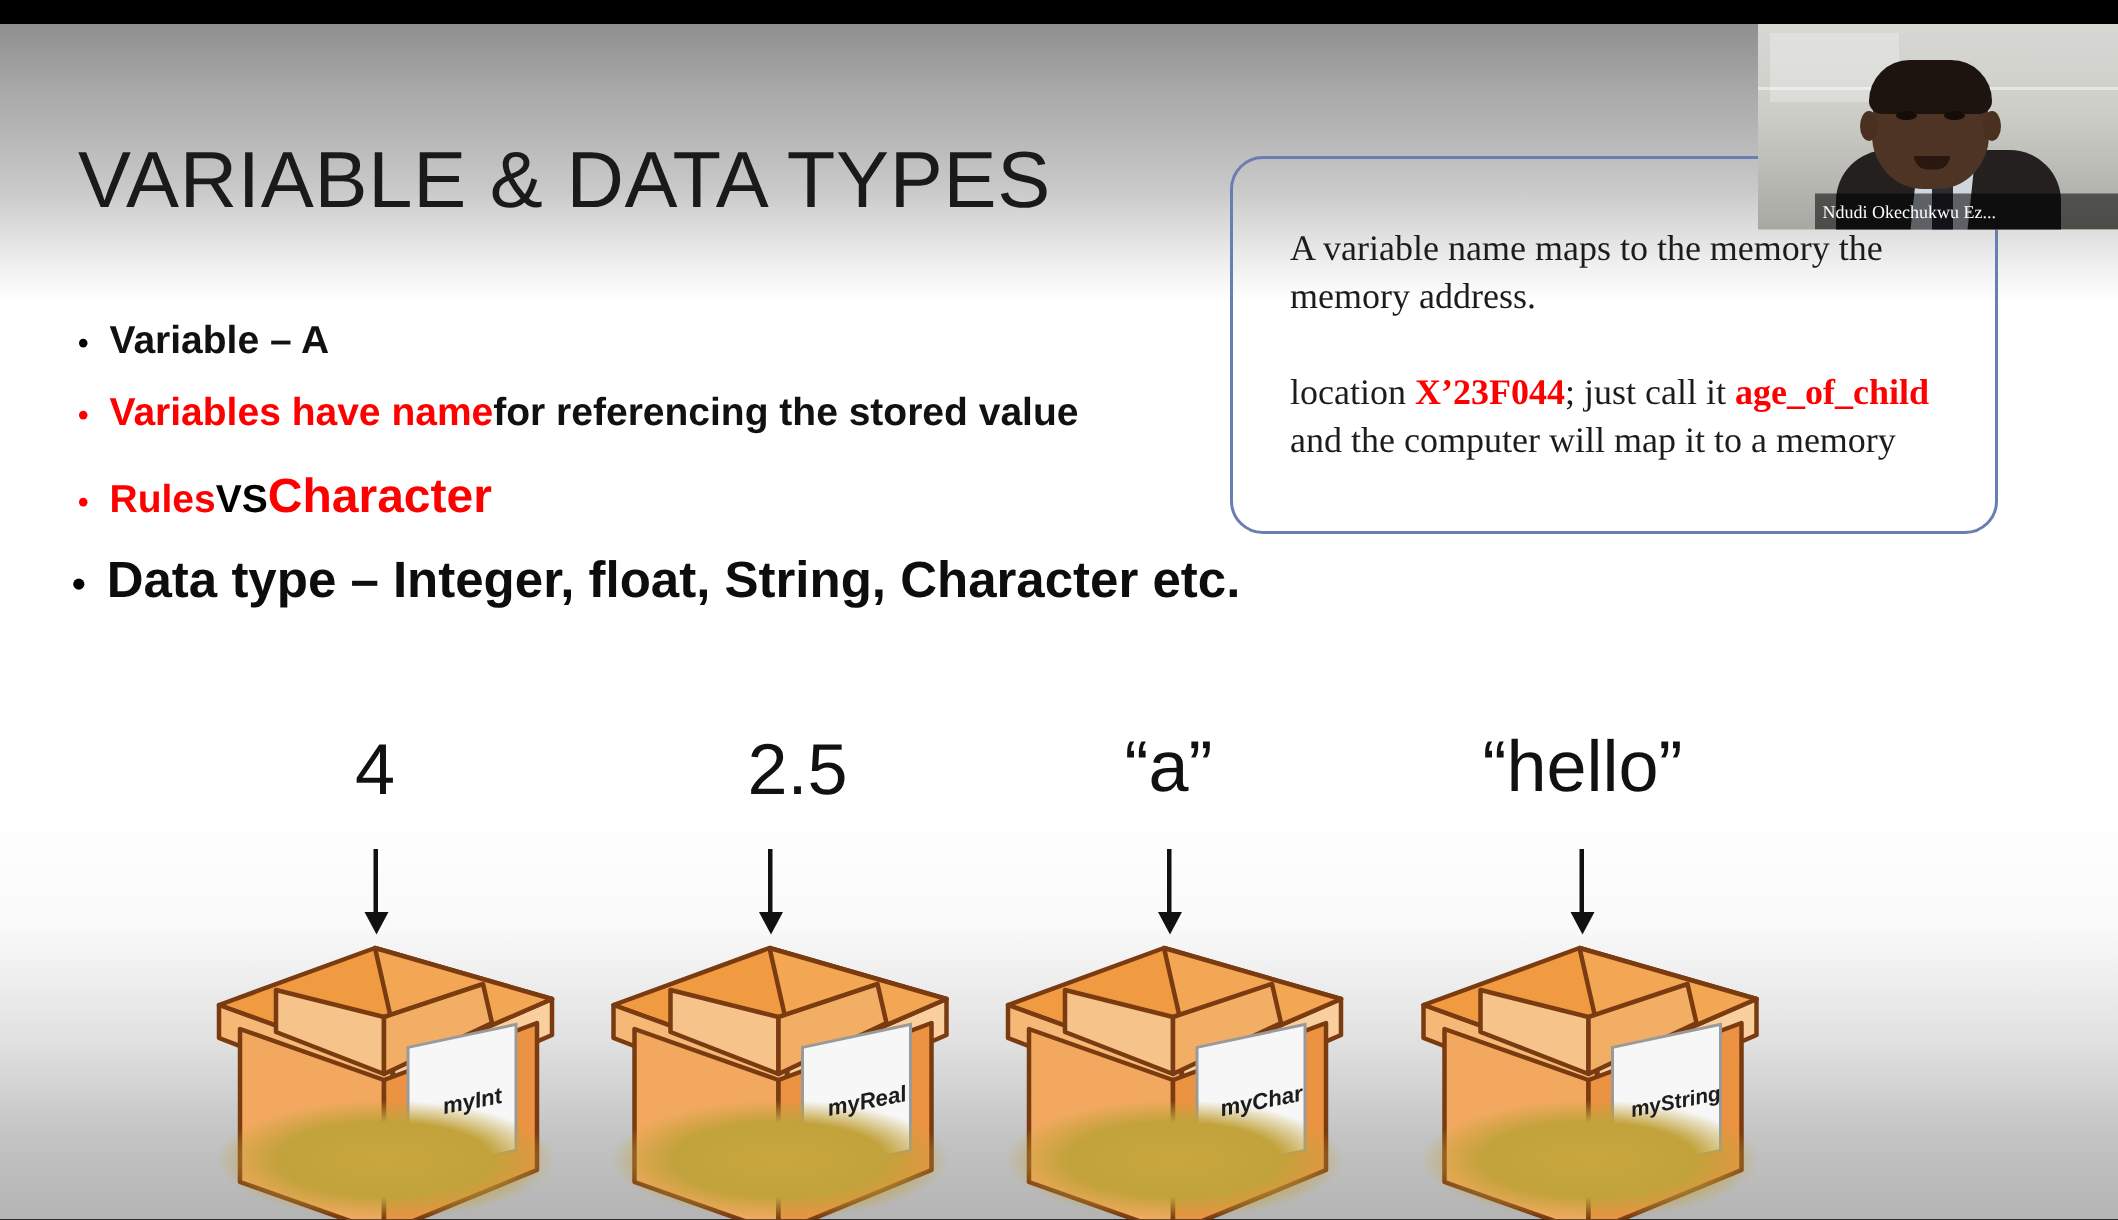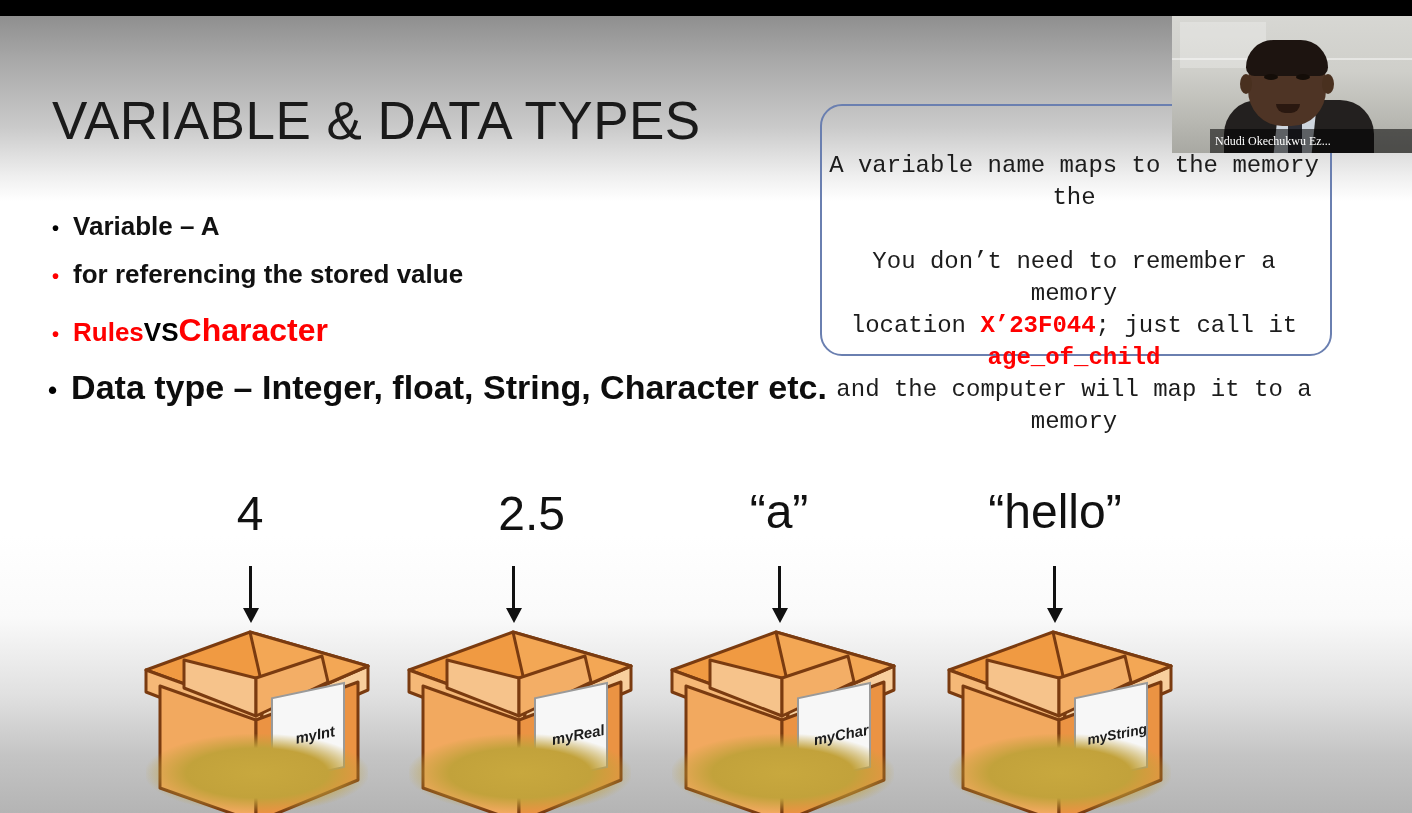--- a/index.html
+++ b/index.html
@@ -37,23 +37,23 @@
   #b3 .big{font-size:32px;}
   #b4{left:48px;top:352px;font-size:34px;font-weight:bold;color:#0d0d0d;}
 
   
   #callout{
     position:absolute;left:820px;top:88px;width:512px;height:252px;
     border:2px solid #6a7fb0;border-radius:22px;background:transparent;
     box-sizing:border-box;
   }
   #callout-text{
-    position:absolute;left:824px;top:134px;width:500px;
-    text-align:center;font-size:24px;line-height:32px;color:#1c1c1c;
-    font-family:Liberation Mono, monospace;
+    position:absolute;left:860px;top:134px;width:500px;
+    text-align:left;font-size:24px;line-height:32px;color:#1c1c1c;
+    font-family:Liberation Serif, serif;
   }
   #callout-text b{color:#ff0000;}
 
   
   .val{position:absolute;font-size:48px;font-weight:300;color:#111;
        font-family:"Liberation Sans",sans-serif;text-align:center;white-space:nowrap;}
   .arrow{position:absolute;width:3px;background:#111;}
   .arrowhead{position:absolute;width:0;height:0;
        border-left:8px solid transparent;border-right:8px solid transparent;border-top:15px solid #111;}
 
@@ -107,40 +107,41 @@
 
     <div id="title">VARIABLE &amp; DATA TYPES</div>
 
     <div class="bullet" id="b1">
       <span class="dot sm black">•</span>
       <span>Variable – A </span>
     </div>
 
     <div class="bullet" id="b2">
       <span class="dot sm red">•</span>
+      <span class="red">Variables have name</span>
       <span> for referencing the stored value</span>
     </div>
 
     <div class="bullet" id="b3">
       <span class="dot sm red">•</span>
       <span class="red">Rules</span>
       <span class="black"> VS </span>
       <span class="red big">Character</span>
     </div>
 
     <div class="bullet" id="b4">
       <span class="dot lg black">•</span>
       <span>Data type – Integer, float, String, Character etc.</span>
     </div>
 
     <div id="callout"></div>
     <div id="callout-text">
       <span>A variable name maps to the memory the</span><br>
+      <span>memory address.</span><br>
       <br>
-      <span>You don’t need to remember a memory</span><br>
       <span>location </span><b>X’23F044</b><span>; just call it </span><b>age_of_child</b><br>
       <span>and the computer will map it to a memory</span>
     </div>
 
     <div class="val" style="left:205px;top:470px;width:90px;">4</div>
     <div class="arrow" style="left:249px;top:550px;height:48px;"></div>
     <div class="arrowhead" style="left:243px;top:592px;"></div>
 
     <div class="boxwrap" style="left:132px;top:600px;">
       <div class="shadow"></div>

